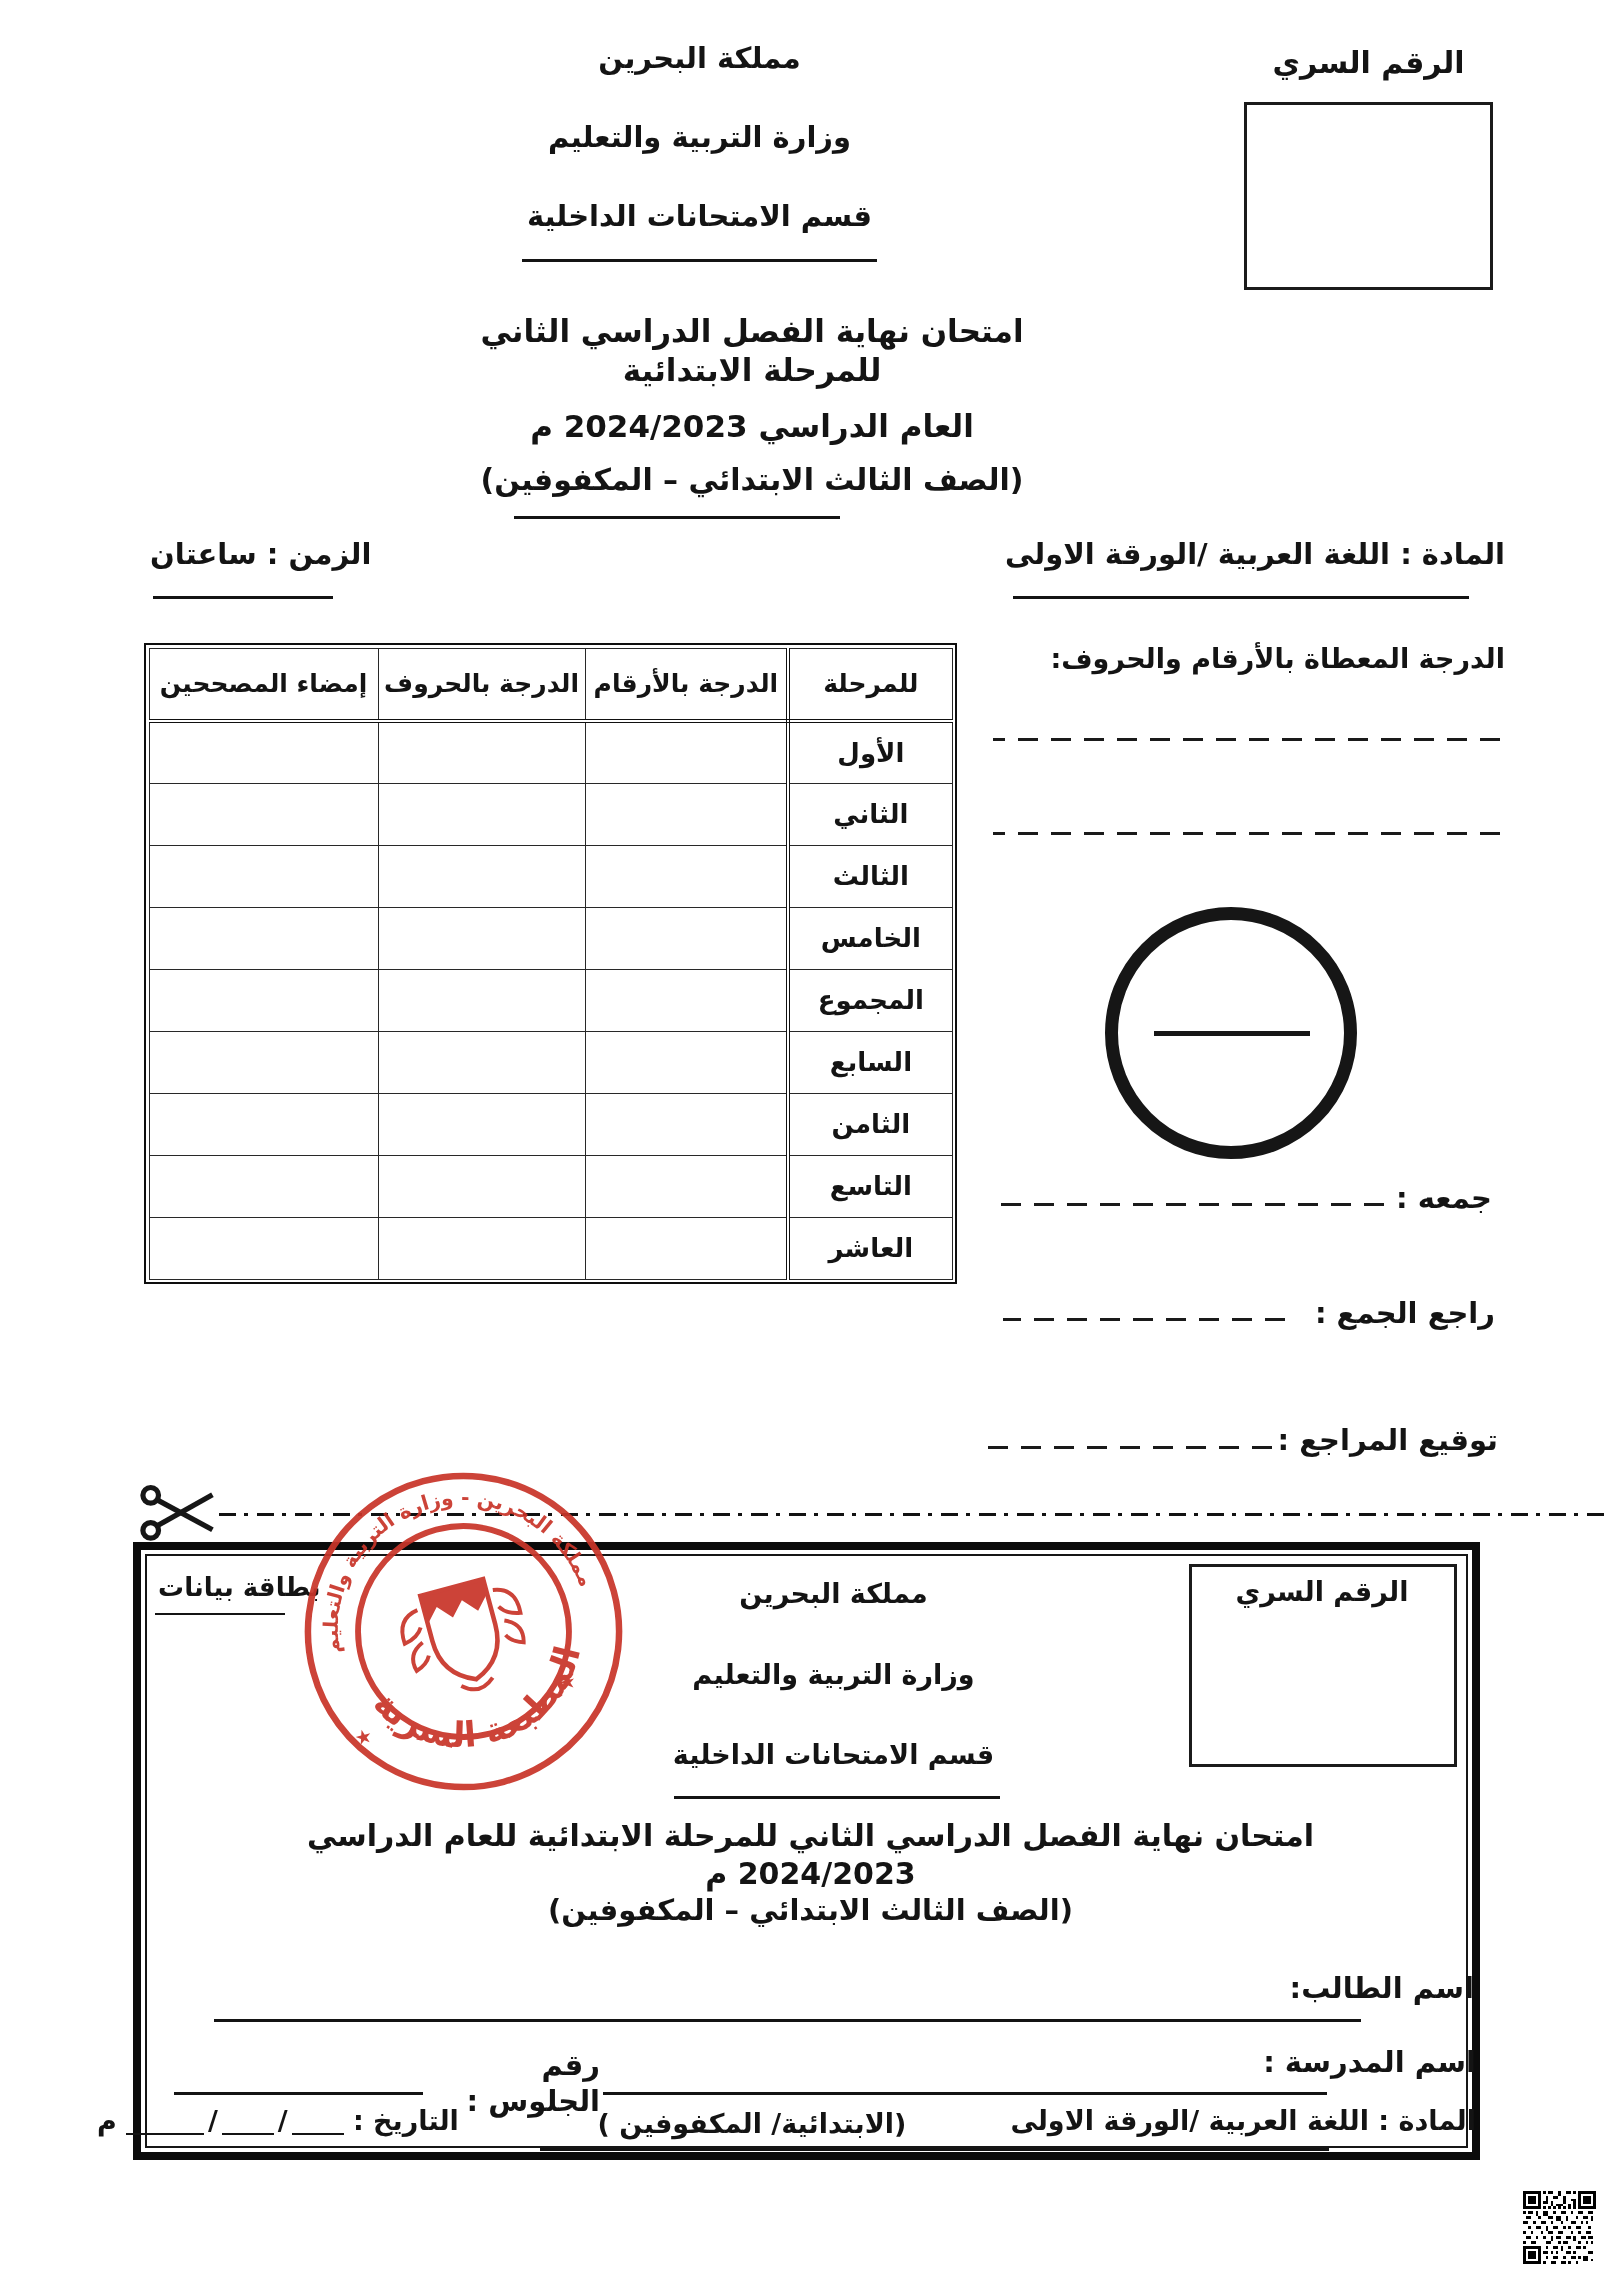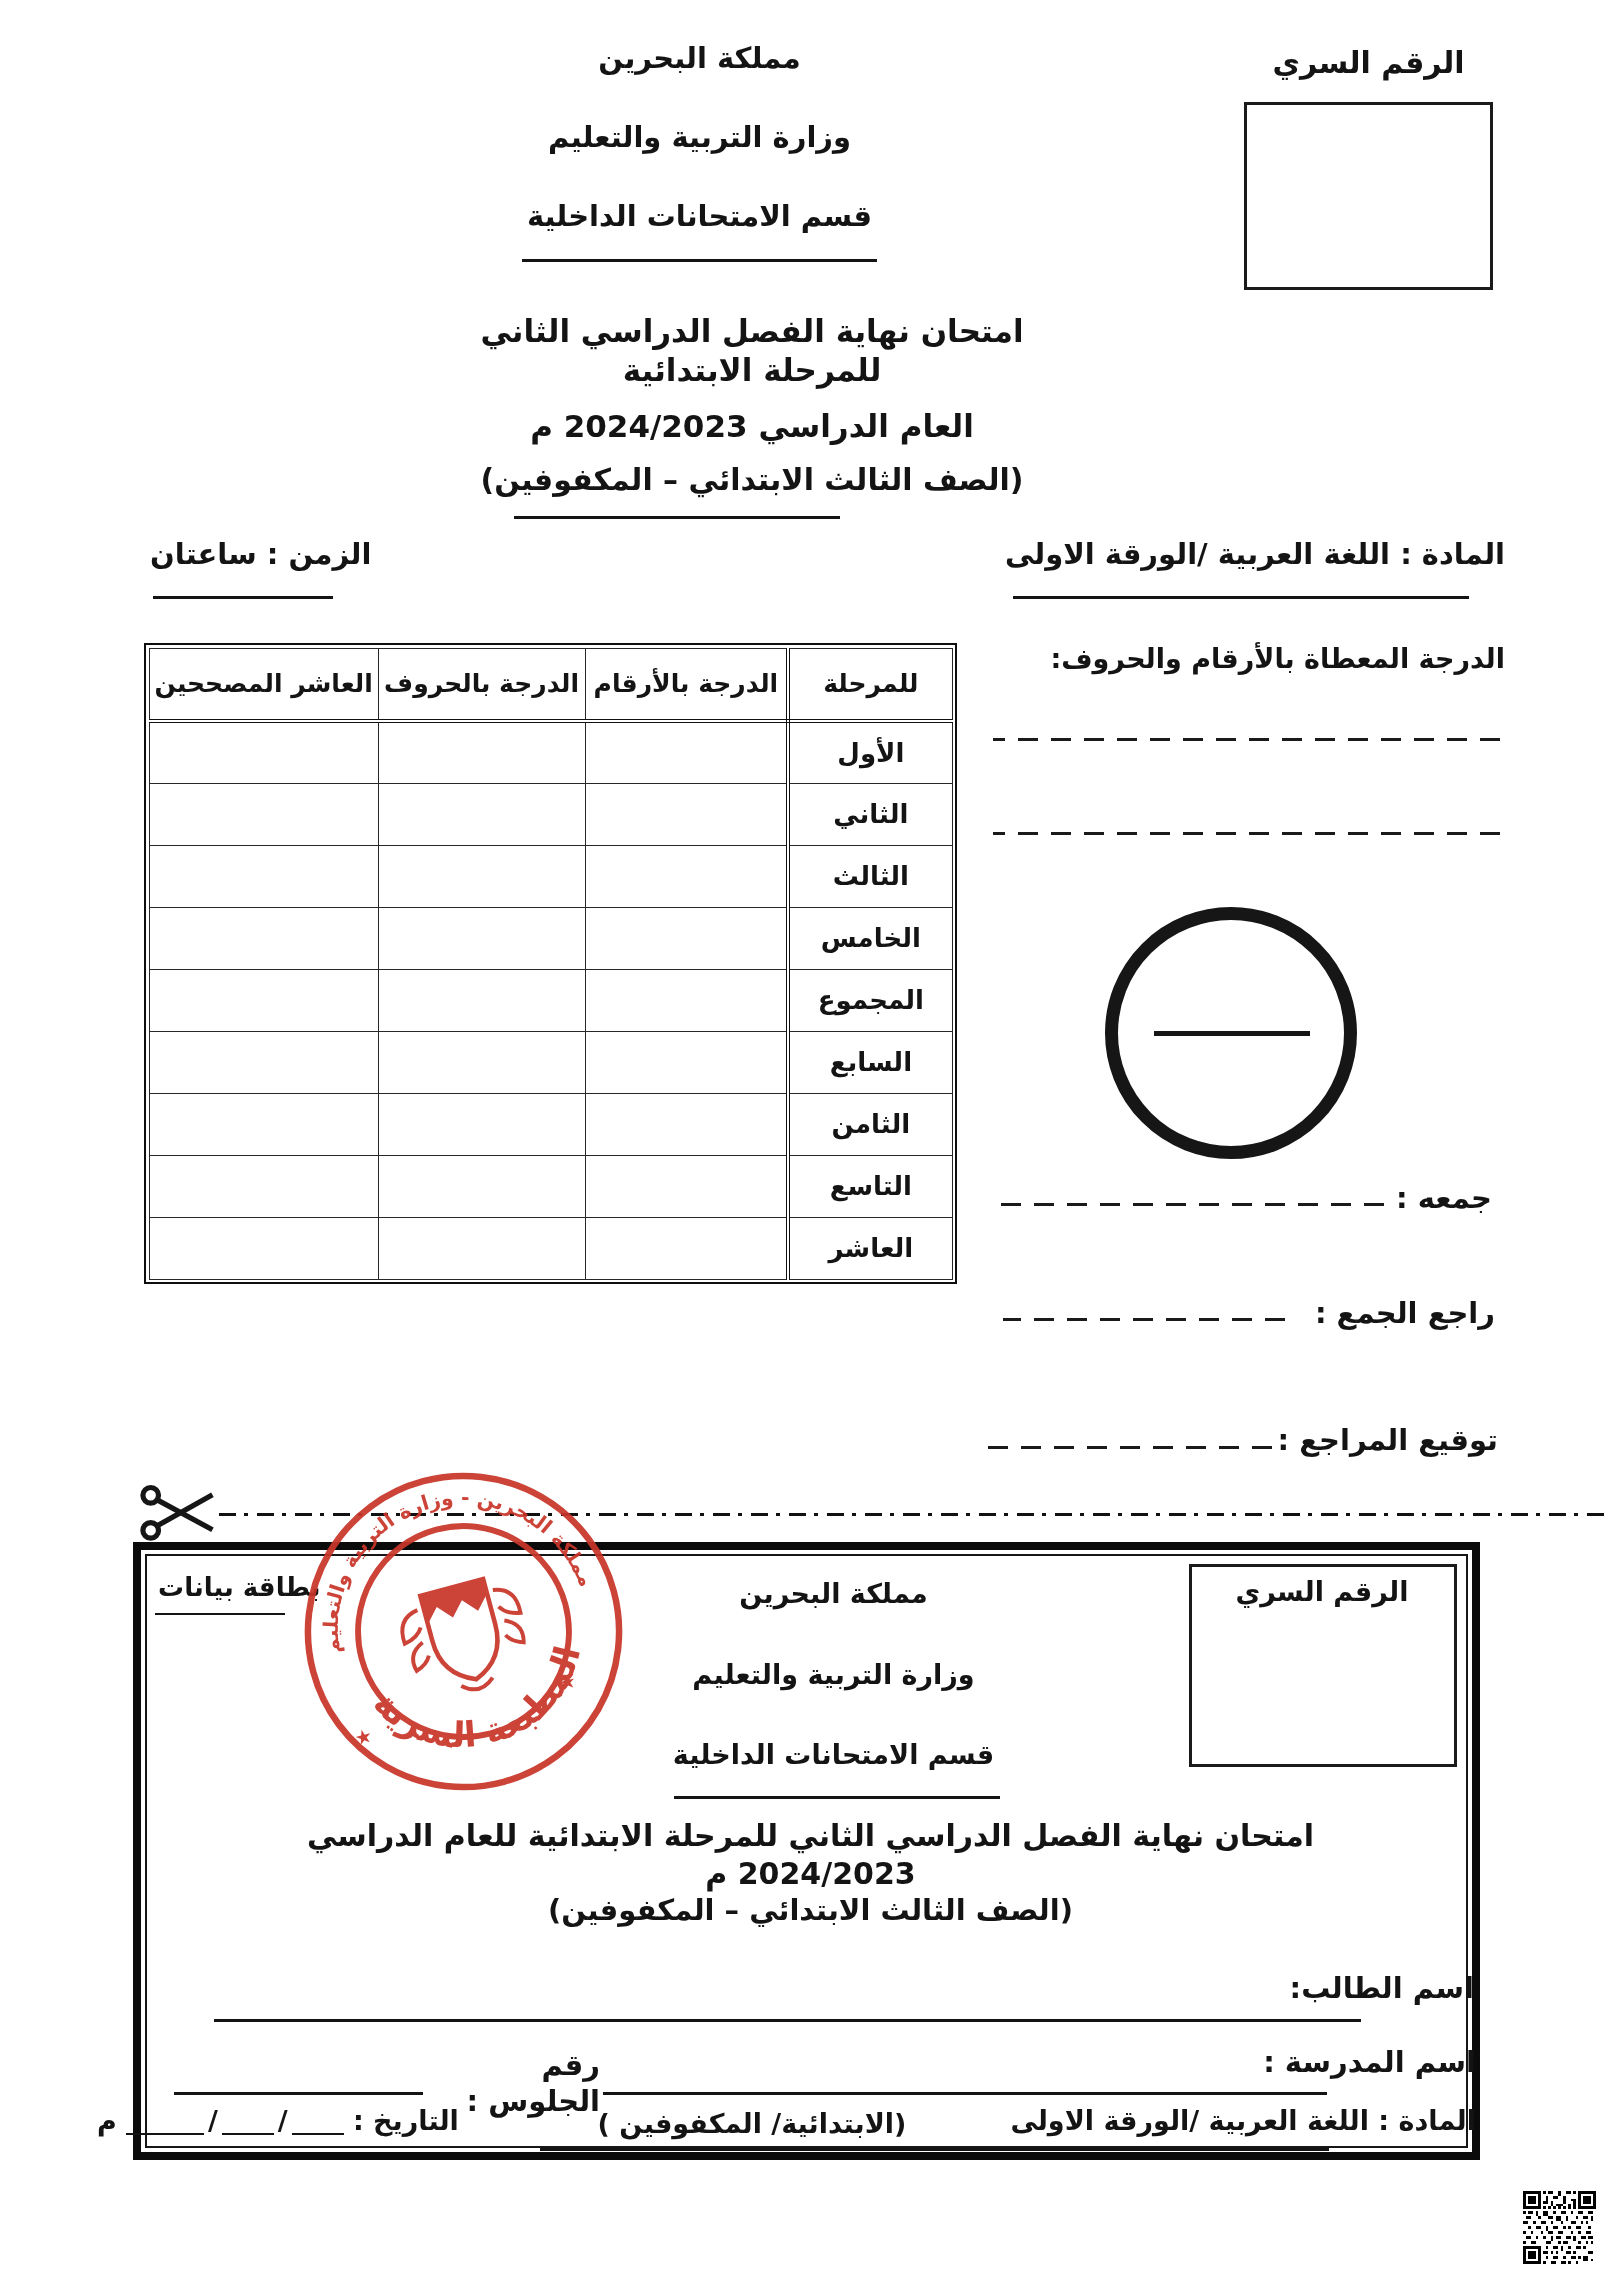--- a/index.html
+++ b/index.html
@@ -117,21 +117,21 @@
           <col style="width:164px">
           <col style="width:203px">
           <col style="width:207px">
           <col style="width:229px">
         </colgroup>
       <tbody>
           <tr class="head">
         <td class="q">للمرحلة</td>
         <td>الدرجة بالأرقام</td>
         <td>الدرجة بالحروف</td>
-        <td>العاشر المصححين</td>
+        <td>إمضاء المصححين</td>
       </tr>
       <tr class="datarow">
             <td class="q">الأول</td>
             <td></td>
             <td></td>
             <td></td>
           </tr>
       <tr class="datarow">
             <td class="q">الثاني</td>
             <td></td>

